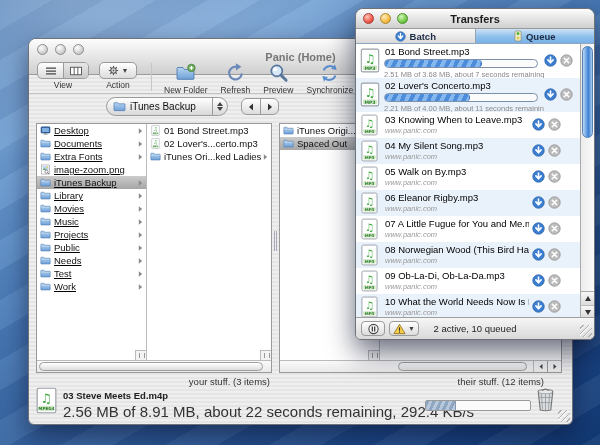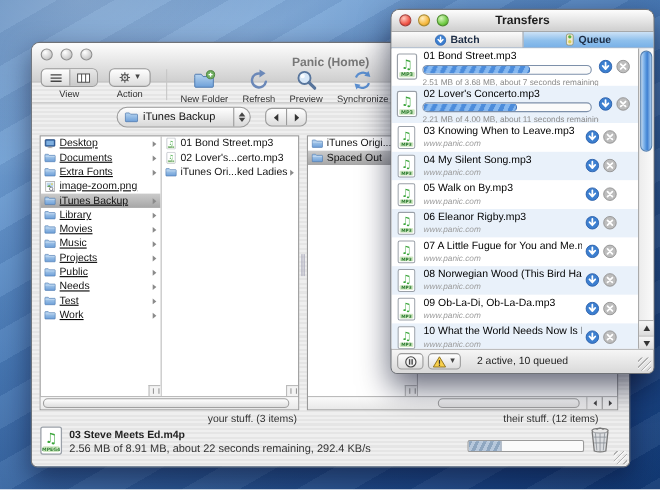--- a/index.html
+++ b/index.html
@@ -108,21 +108,21 @@
   .splitter { position:absolute; left:244px; top:192px; width:5px; height:20px; }
   .splitter:before { content:""; position:absolute; inset:0 1px;
                 border-left:1.5px solid #aab; border-right:1.5px solid #aab; }
 
   .pane-status { position:absolute; top:337px; font-size:9.5px; color:#333; }
   #your-stuff { right:302px; }
   #their-stuff { right:28px;padding-left:20px; }
 
   .bt-icon { position:absolute; left:7px; top:348px; width:21px; height:27px; }
   .bt-name { position:absolute; left:34px; top:351px; font-size:9.5px; font-weight:bold; color:#222; }
-  .bt-status { position:absolute; left:34px; top:364px; font-size:10px; color:#333; white-space:nowrap; }
+  .bt-status { position:absolute; left:34px; top:364px; font-size:15px; color:#333; white-space:nowrap; }
   .main-progress { position:absolute; left:396px; top:361px; width:106px; height:11px;
                    border:1px solid #9a9a9a; border-radius:2px; background:#fafafa; overflow:hidden; }
   .main-progress .fill { height:100%;
         background:repeating-linear-gradient(115deg,#8ea6c0 0 3px,#b7c8dc 3px 6px); border-right:1px solid #8898ac; }
   .trash { position:absolute; left:506px; top:347px; width:21px; height:27px; }
 
   
   #transfers-window { left:355px; top:8px; width:240px; height:332px; z-index:10;
                       box-shadow:0 12px 28px rgba(3,8,35,0.6); background:#ececec; }
   #transfers-window .titlebar { height:20px; }

